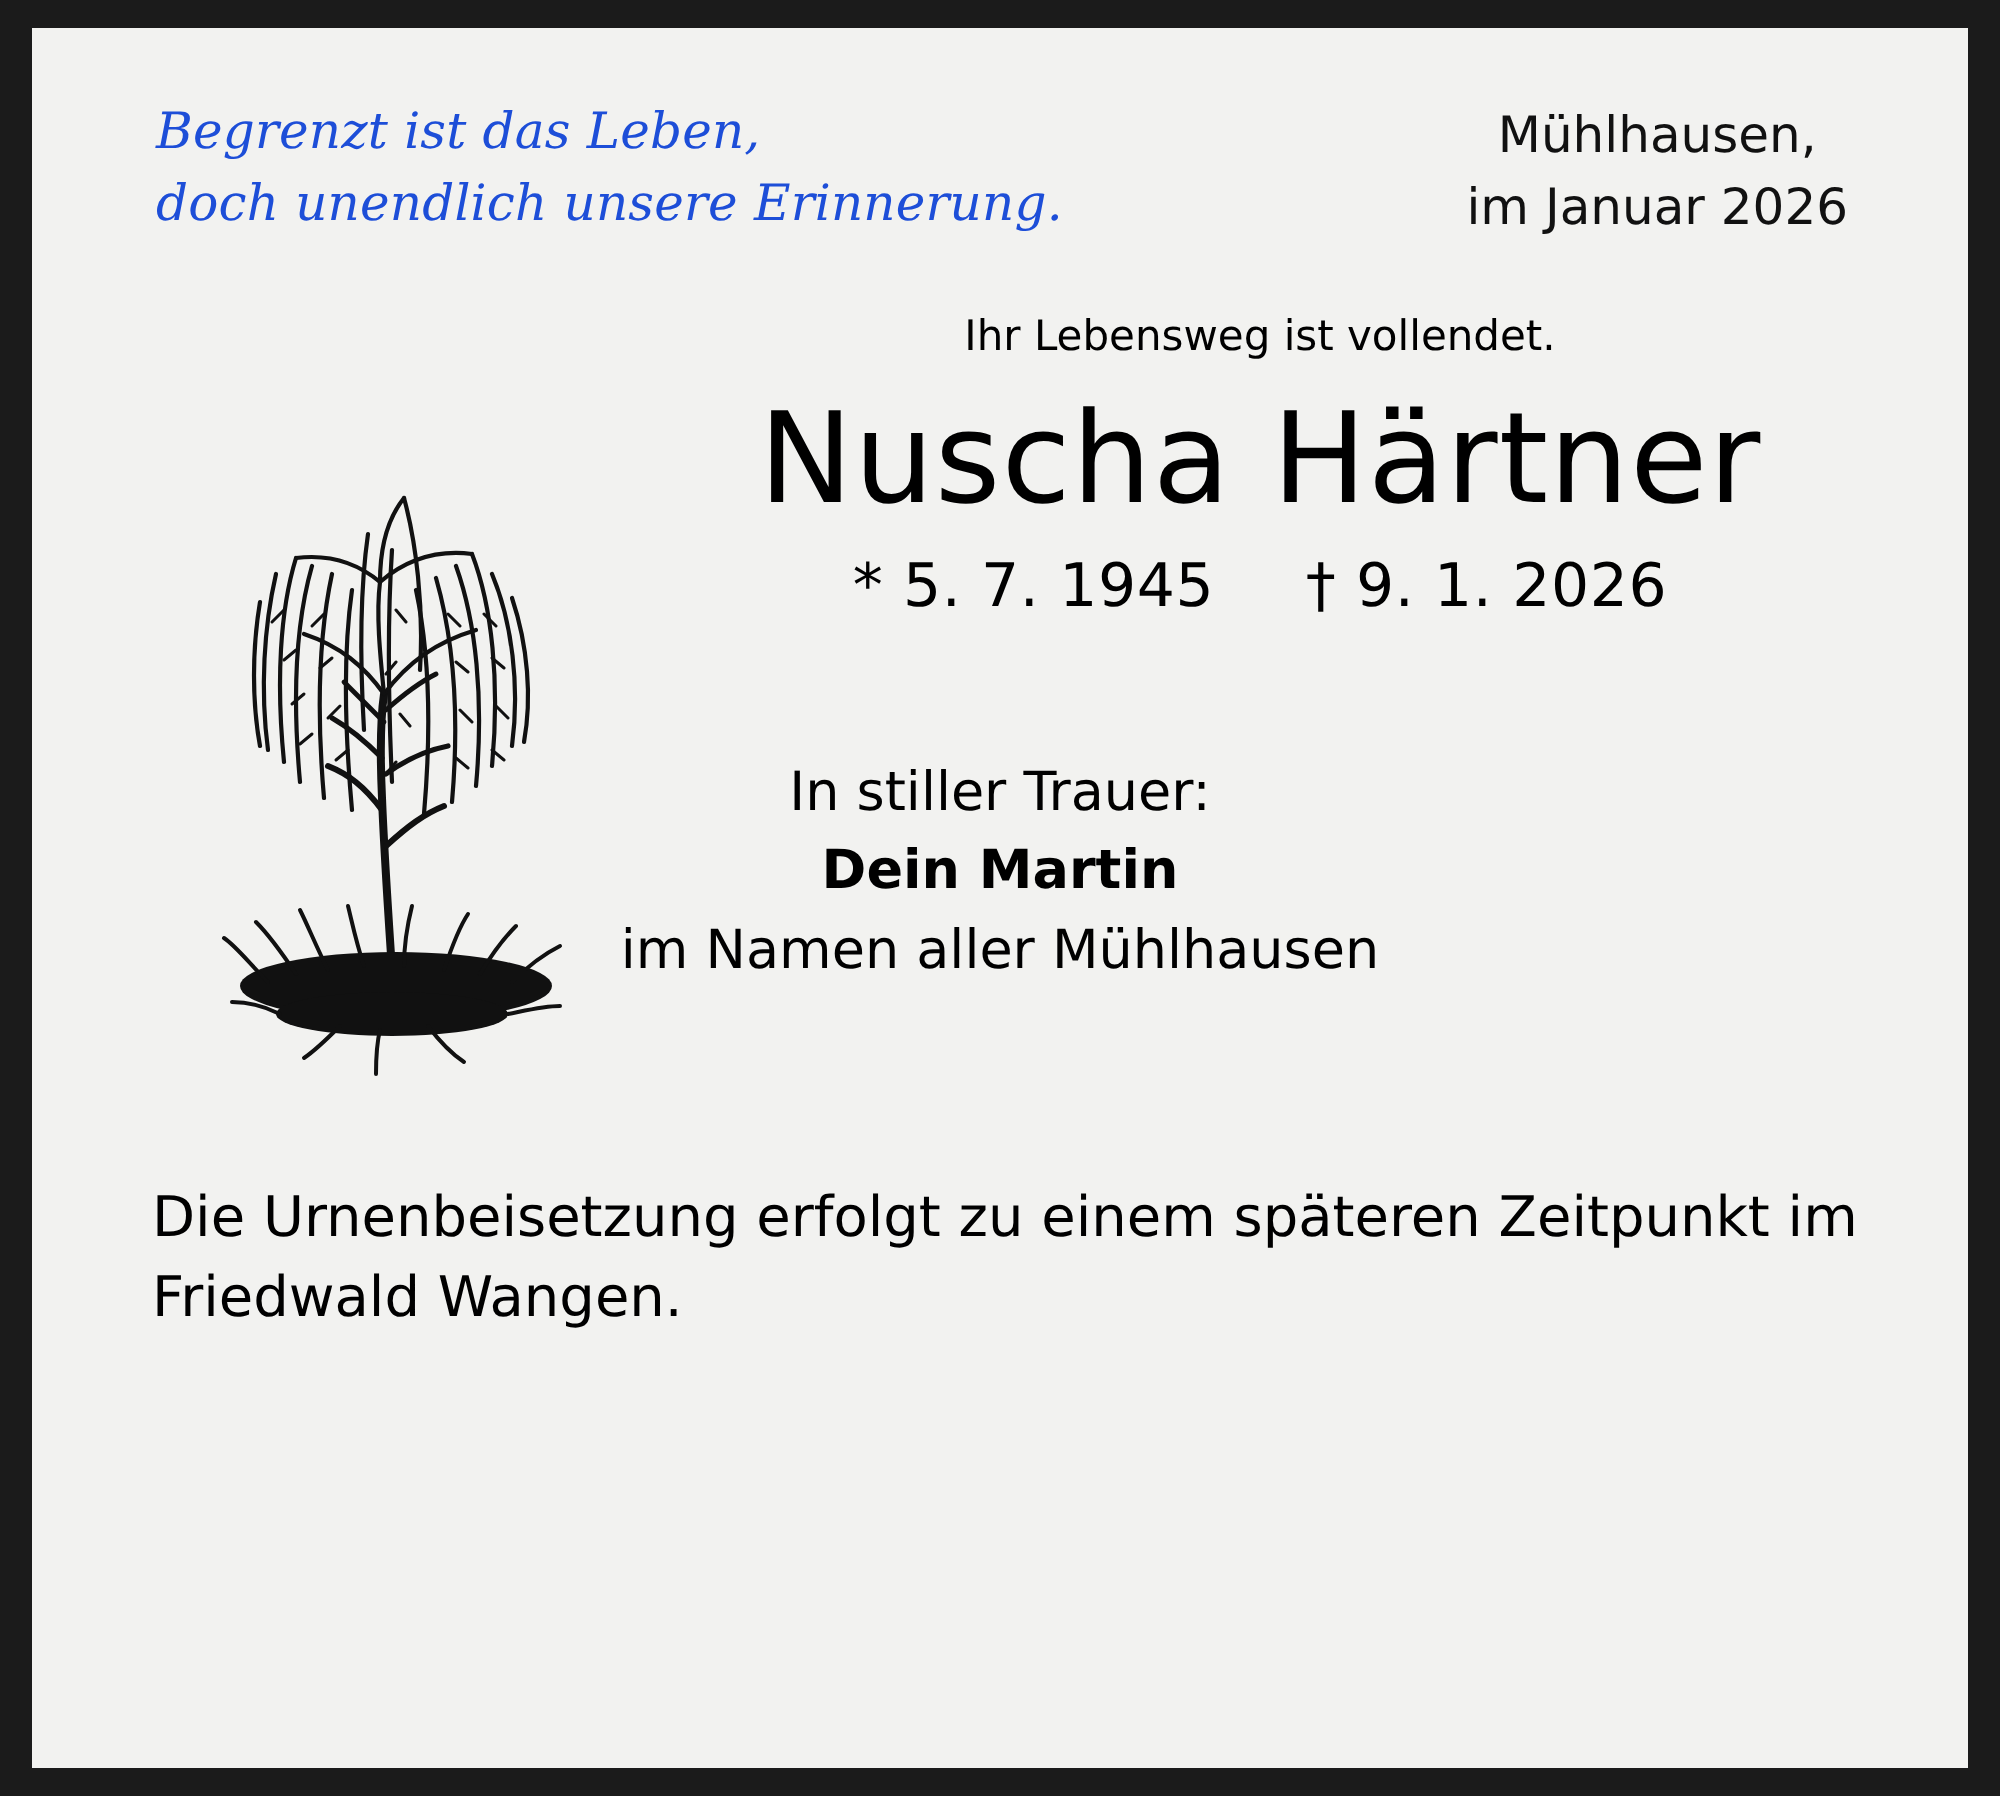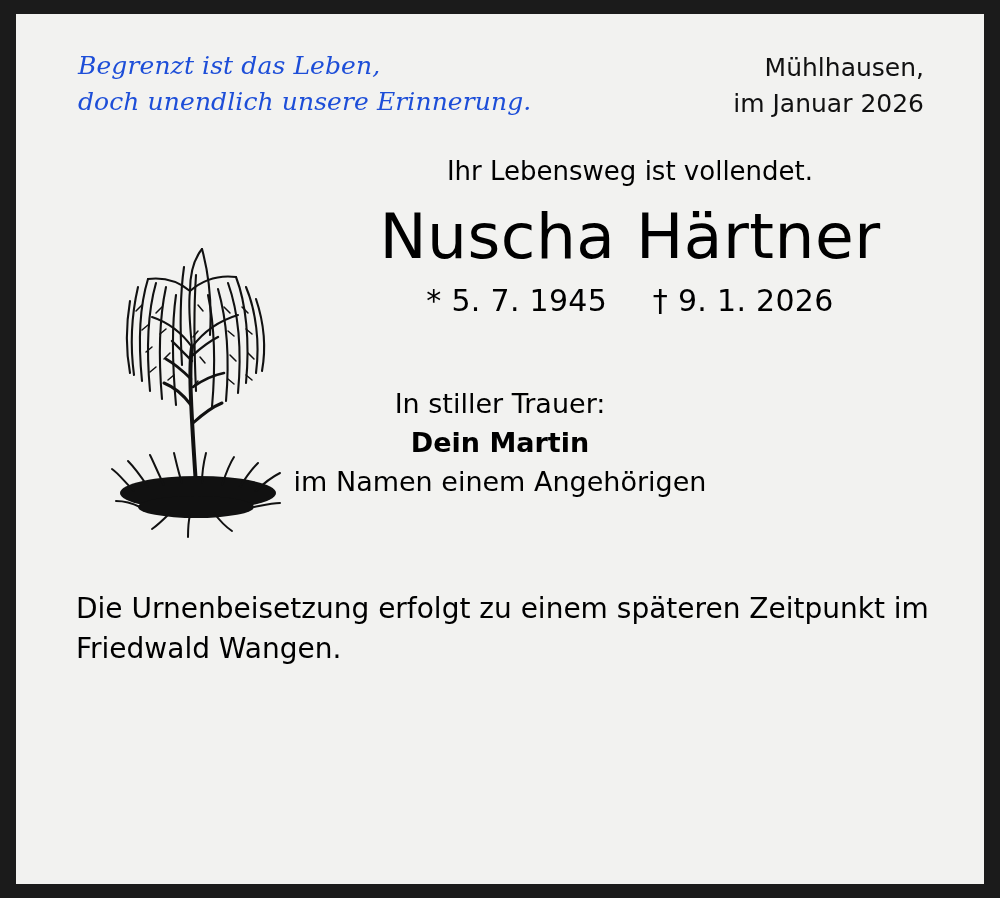--- a/index.html
+++ b/index.html
@@ -40,21 +40,21 @@
   }
   .motto {
     font-family: "DejaVu Serif", serif;
     font-style: italic;
     font-size: 25px;
     line-height: 1.42;
     color: #1d4ed8;
     letter-spacing: .1px;
   }
   .place {
-    text-align: right;
+    text-align: center;
     font-size: 25px;
     line-height: 1.42;
     color: #111;
     padding-right: 8px;
     padding-top: 2px;
   }
 
   
   .middle {
     position: relative;
@@ -68,21 +68,21 @@
     top: 0px;
     width: 240px;
     height: 400px;
   }
 
   .center-block {
     margin-left: 250px;
     text-align: center;
   }
   .lead {
-    font-size: 26px;
+    font-size: 21px;
     line-height: 1.3;
     margin-bottom: 14px;
   }
   .name {
     font-size: 63px;
     line-height: 1.08;
     letter-spacing: .5px;
     font-weight: 400;
     white-space: nowrap;
   }
@@ -212,21 +212,21 @@
         <div class="dates">
           <span>* 5. 7. 1945</span>
           <span class="sep"></span>
           <span>† 9. 1. 2026</span>
         </div>
       </div>
 
       <div class="mourners">
         <div class="line">In stiller Trauer:</div>
         <div class="line bold">Dein Martin</div>
-        <div class="line">im Namen einem Angehörigen</div>
+        <div class="line">im Namen aller Mühlhausen</div>
       </div>
 
     </div>
 
     <div class="bottom">
       <div class="para">Die Urnenbeisetzung erfolgt zu einem späteren Zeitpunkt im Friedwald Wangen.</div>
     </div>
 
   </div>
 </div>

